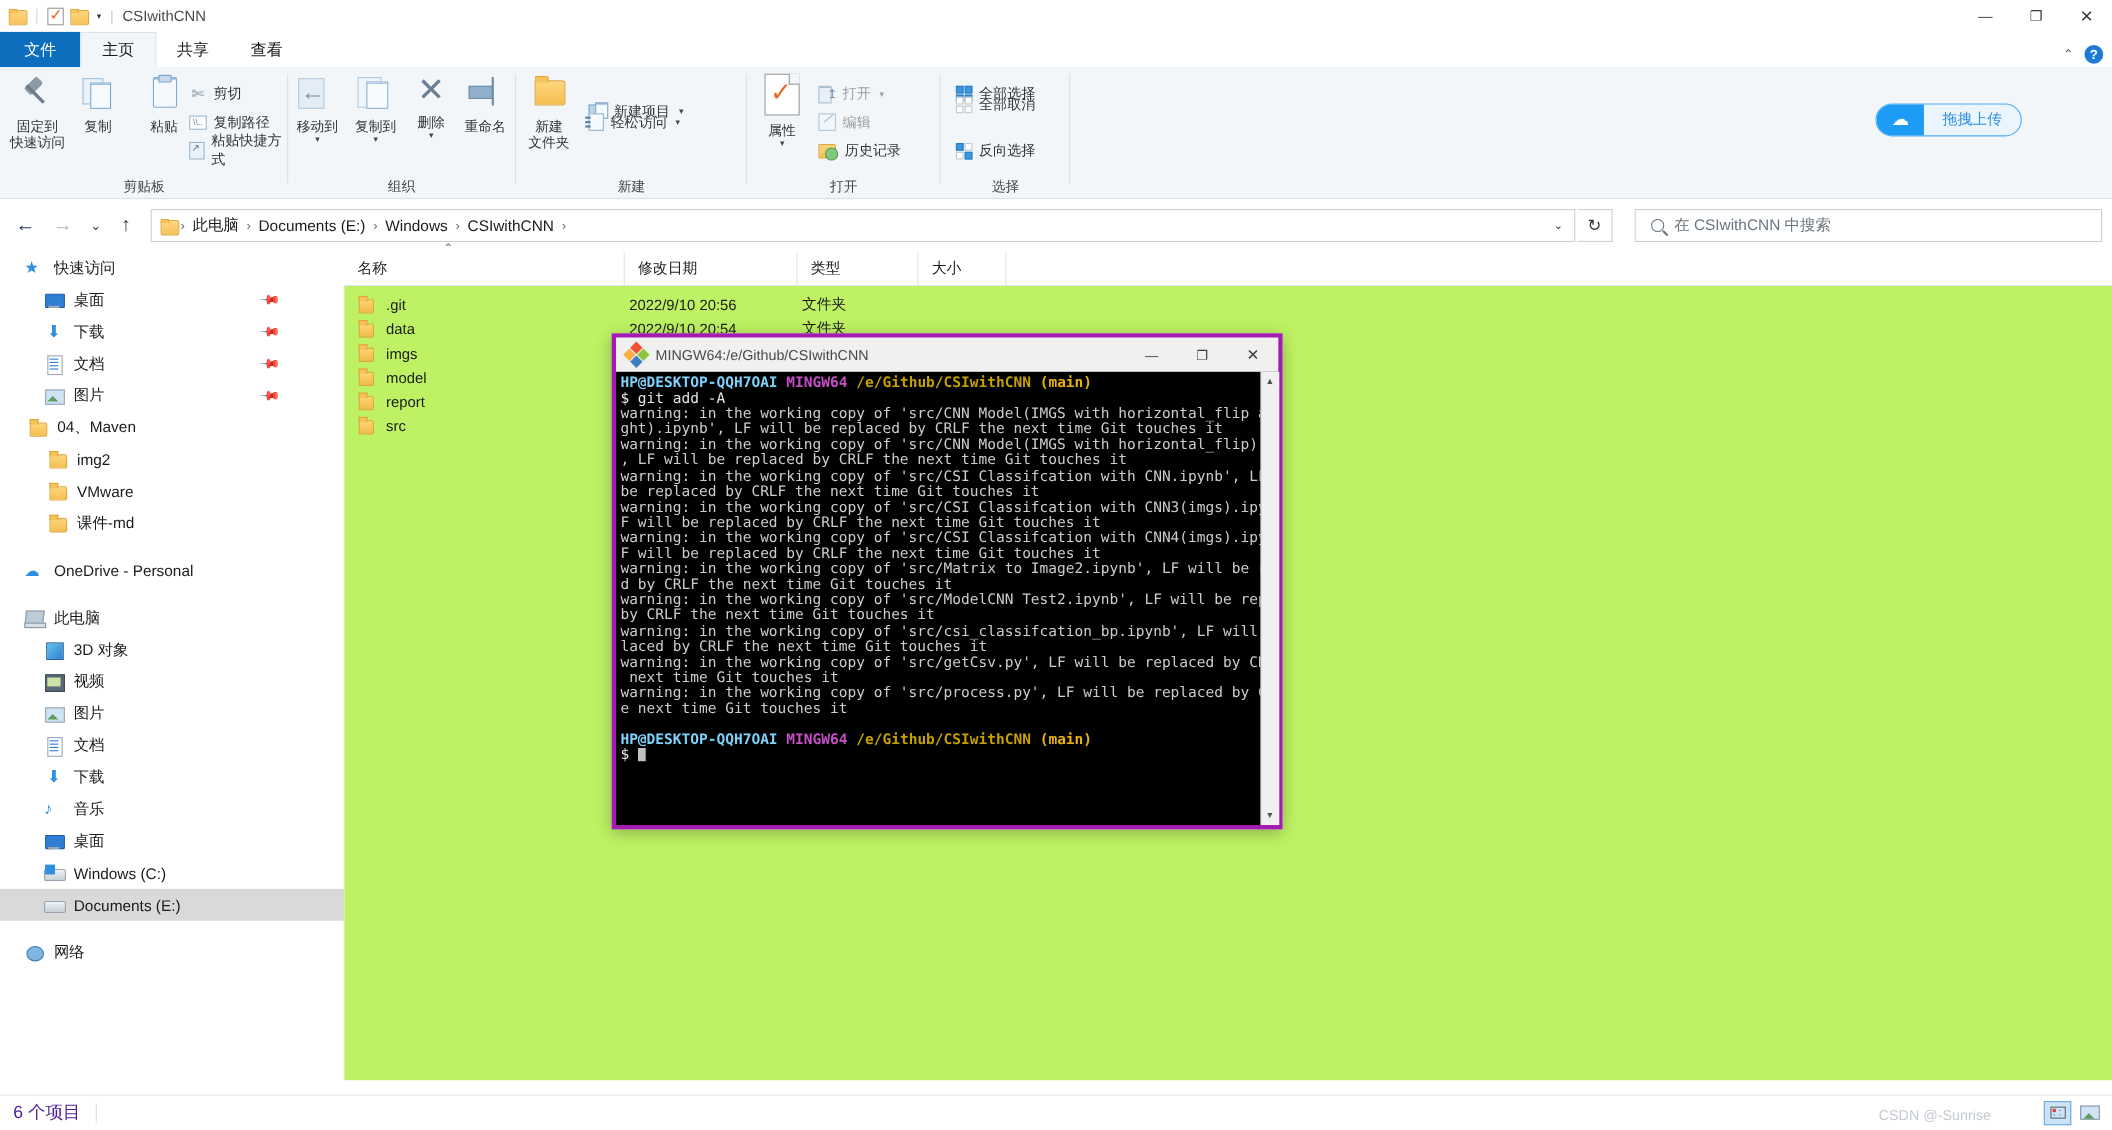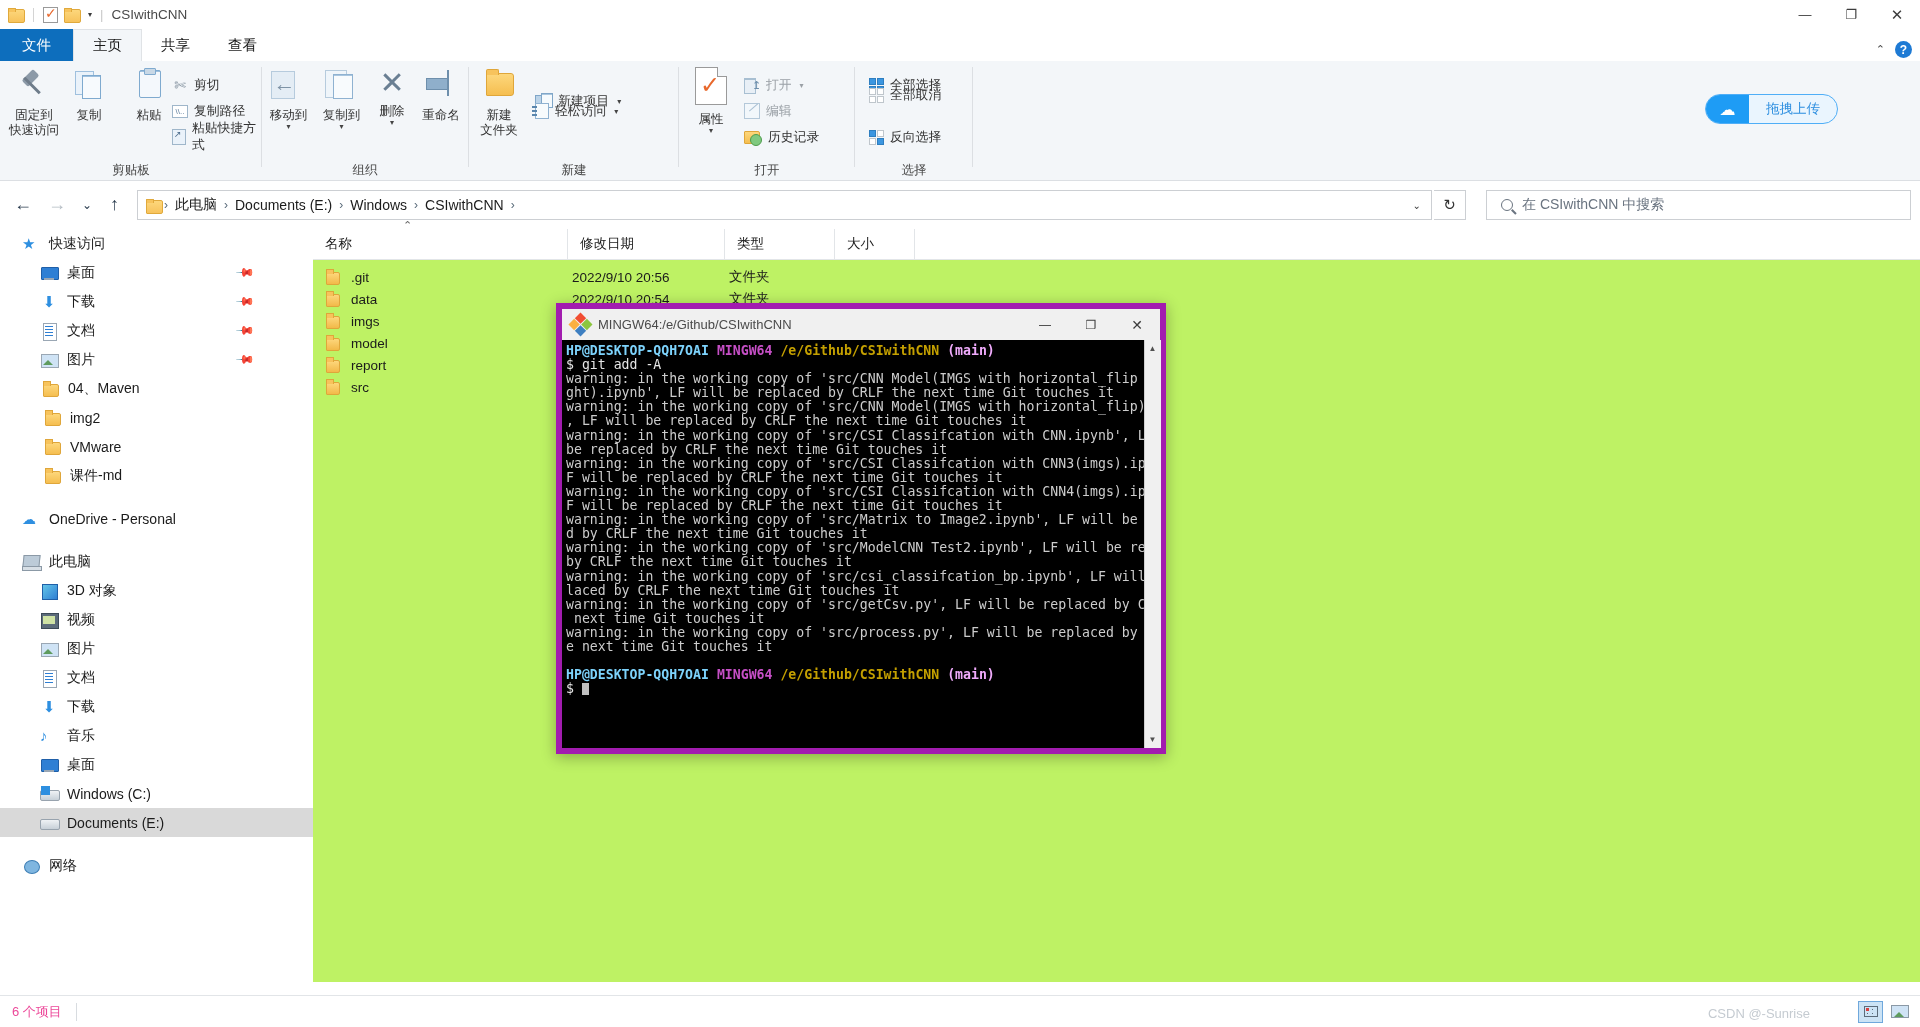--- a/index.html
+++ b/index.html
@@ -254,37 +254,37 @@
   .ic-fold-row { width: 16px; height: 16px; margin-right: 11px; position: relative; flex: none; }
   .ic-fold-row:before{content:""; position:absolute; left:2px; top:3px; width:12px; height:11px;
     background:linear-gradient(180deg,#FDD77C,#F2B949); border:1px solid #DFA63A; border-radius:1px 2px 2px 1px;}
   .ic-fold-row:after{content:""; position:absolute; left:2px; top:0px; width:6px; height:4px; background:#F7C35C; border:1px solid #DFA63A; border-bottom:none;}
 
   
   .statusbar {
     position: absolute; bottom: 0; left: 0; width: 1920px; height: 32px;
     background: #fff; border-top: 1px solid #E2E5E8; display: flex; align-items: center;
   }
-  .statusbar .txt { font-size: 13px; color: #ec4899; padding-left: 12px; }
+  .statusbar .txt { font-size: 16px; color: #4c1d95; padding-left: 12px; }
   .status-sep { width: 1px; height: 18px; background: #D8DCE0; margin-left: 14px; }
   .viewbtns { position: absolute; right: 8px; display: flex; gap: 4px; align-items: center; }
   .vbtn { width: 25px; height: 22px; display: flex; align-items: center; justify-content: center; }
   .vbtn.active { border: 1px solid #6FA8DC; background: #CCE3F5; }
   .ic-detailsview { width:14px; height:11px; border:1px solid #5B6B7A; position:relative; }
   .ic-detailsview:after{content:""; position:absolute; left:1px; top:1px; width:3px; height:3px; background:#D84040;
     box-shadow: 5px 0 0 -1px #5B6B7A, 5px 4px 0 -1px #5B6B7A, 0 4px 0 -1px #5B6B7A;}
   .ic-thumbview { width:18px; height:13px; background:#CFE3F5; border:1px solid #8B99A6; position:relative;}
   .ic-thumbview:after{content:""; position:absolute; left:2px; top:6px; width:0; height:0;
     border-left:5px solid transparent; border-right:5px solid transparent; border-bottom:5px solid #5E9B5E;}
   .watermark { position: absolute; right: 110px; bottom: 6px; color: #C5CBD1; font-size: 13px; }
 
   
   .term {
     position: absolute; left: 556px; top: 303px; width: 610px; height: 451px;
-    background: #f0f0f0; border: 6px solid #a21caf;
+    background: #f0f0f0; border: 4px solid #a21caf;
     box-shadow: 0 3px 14px rgba(0,0,0,0.30);
   }
   .term-title {
     height: 31px; background: #F0F0F0; display: flex; align-items: center; padding-left: 10px;
   }
   .git-logo { width: 17px; height: 17px; position: relative; flex: none; margin-right: 9px; transform: rotate(45deg); }
   .git-logo span { position: absolute; width: 8px; height: 8px; }
   .git-logo .a { left: 0; top: 0; background: #F14E32; }
   .git-logo .b { left: 9px; top: 0; background: #8CC63F; }
   .git-logo .c { left: 0; top: 9px; background: #FBB040; }
@@ -298,21 +298,21 @@
     display: flex;
   }
   .term-text {
     flex: 1; overflow: hidden; padding: 4px 0 0 4px;
     font-family: "DejaVu Sans Mono", "Liberation Mono", monospace;
     font-size: 13.2px; line-height: 14.1px; color: #CCCCCC; white-space: pre;
   }
   .term-text .user { color: #7dd3fc; font-weight: bold; }
   .term-text .mingw { color: #C64FC6; font-weight: bold; }
   .term-text .path { color: #C4A000; font-weight: bold; }
-  .term-text .branch { color: #f0abfc; font-weight: bold; }
+  .term-text .branch { color: #eab308; font-weight: bold; }
   .term-text .wht { color: #E5E5E5; }
   .cursor { display: inline-block; width: 7px; height: 12px; background: #C0C0C0; vertical-align: -2px; }
   .term-scroll {
     width: 16px; background: #F0F0F0; border-left: 1px solid #D0D0D0;
     display: flex; flex-direction: column; align-items: center;
   }
   .ts-arrow { width: 16px; height: 17px; background: #F0F0F0; color: #505050; font-size: 8px;
               display: flex; align-items: center; justify-content: center; }
   .ts-track { flex: 1; width: 16px; background: #F0F0F0; }
 </style>
@@ -532,21 +532,21 @@
     <div class="snode" style="padding-left:40px;">
       <span class="sicon ic-doc"></span>
       <span class="lbl">文档</span>
       <span class="pin">📌</span>
     </div>
     <div class="snode" style="padding-left:40px;">
       <span class="sicon ic-pic"></span>
       <span class="lbl">图片</span>
       <span class="pin">📌</span>
     </div>
-    <div class="snode" style="padding-left:41px;">
+    <div class="snode" style="padding-left:25px;">
       <span class="sicon ic-fold"></span>
       <span class="lbl">04、Maven</span>
     </div>
     <div class="snode" style="padding-left:43px;">
       <span class="sicon ic-fold"></span>
       <span class="lbl">img2</span>
     </div>
     <div class="snode" style="padding-left:43px;">
       <span class="sicon ic-fold"></span>
       <span class="lbl">VMware</span>

